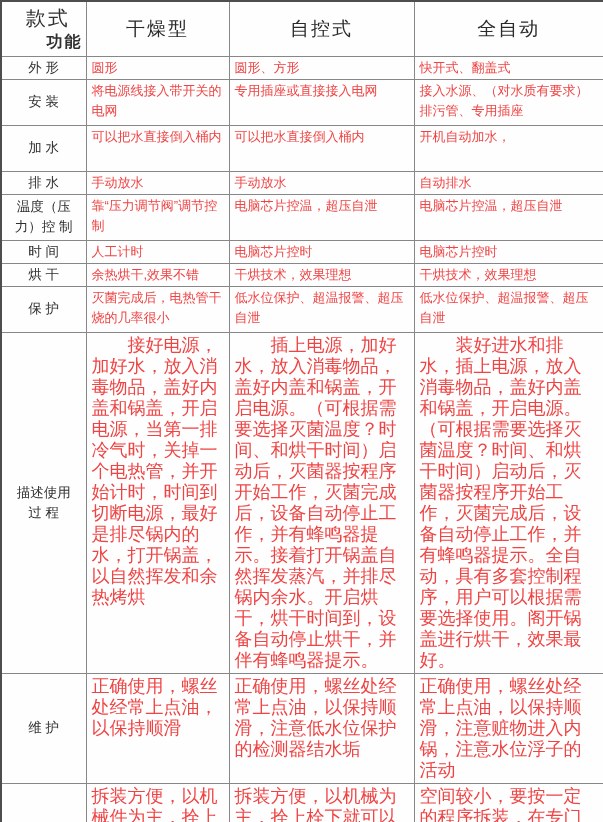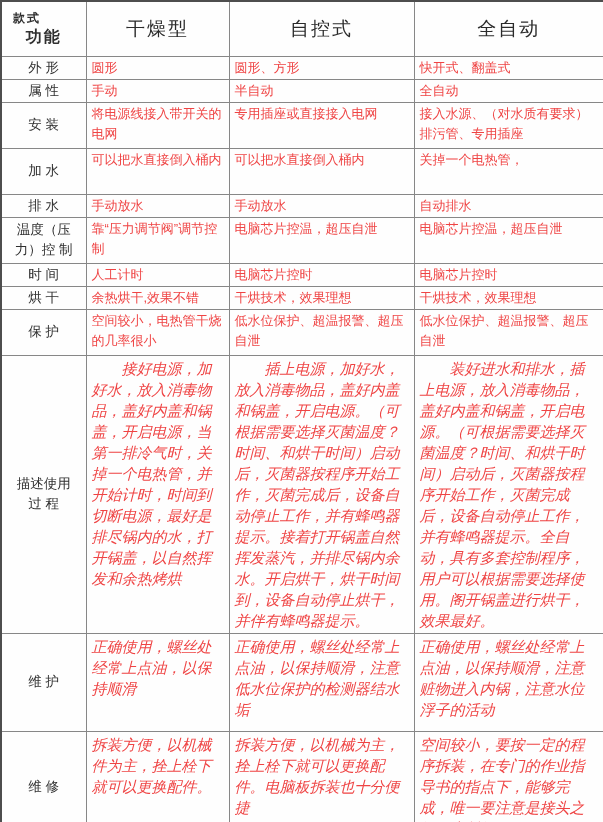--- a/index.html
+++ b/index.html
@@ -34,29 +34,30 @@
     color: #2b2b2b;
     text-align: center;
     vertical-align: middle;
     letter-spacing: 2px;
   }
   td.corner {
     vertical-align: middle;
     padding: 2px 3px;
   }
   .corner-top {
-    font-size: 12px;
-    font-weight: bold;
+    font-size: 20px;
+    font-weight: normal;
+    text-align: center;
     padding-left: 8px;
     letter-spacing: 2px;
   }
   .corner-bottom {
     font-size: 16px;
     font-weight: bold;
-    text-align: center;
+    text-align: right;
     letter-spacing: 2px;
   }
   
   td.rlabel {
     text-align: center;
     vertical-align: middle;
     font-size: 13.5px;
     white-space: pre-line;
     line-height: 20px;
     padding: 0 2px;
@@ -70,24 +71,23 @@
     padding: 1px 4px 1px 5px;
     color: #ef4444;
   }
   tr.h23  { height: 23px; padding-left: 12px; }
   tr.h46  { height: 46px; }
   tr.h235 { height: 235px; }
   tr.h98  { height: 98px; }
   tr.h112 { height: 112px; }
   
   tr.big td.cell {
-    font-size: 15px;
+    font-size: 18px;
     line-height: 21px;
     padding: 2px 4px 2px 5px;
-    font-style: italic;
   }
   tr.para td.cell {
     text-indent: 2em;
   }
 </style>
 </head>
 <body>
 
 <table class="cmp">
   <colgroup>
@@ -107,39 +107,33 @@
       <th class="colhead">全自动</th>
     </tr>
 
     <tr class="h23">
       <td class="rlabel">外 形</td>
       <td class="cell">圆形</td>
       <td class="cell">圆形、方形</td>
       <td class="cell">快开式、翻盖式</td>
     </tr>
 
-    <tr class="h23">
-      <td class="rlabel">属 性</td>
-      <td class="cell">手动</td>
-      <td class="cell">半自动</td>
-      <td class="cell">全自动</td>
-    </tr>
 
     <tr class="h46">
       <td class="rlabel">安 装</td>
       <td class="cell">将电源线接入带开关的电网</td>
       <td class="cell">专用插座或直接接入电网</td>
       <td class="cell">接入水源、（对水质有要求）排污管、专用插座</td>
     </tr>
 
     <tr class="h46">
       <td class="rlabel">加 水</td>
       <td class="cell">可以把水直接倒入桶内</td>
       <td class="cell">可以把水直接倒入桶内</td>
-      <td class="cell">关掉一个电热管，</td>
+      <td class="cell">开机自动加水，</td>
     </tr>
 
     <tr class="h23">
       <td class="rlabel">排 水</td>
       <td class="cell">手动放水</td>
       <td class="cell">手动放水</td>
       <td class="cell">自动排水</td>
     </tr>
 
 
@@ -160,21 +154,21 @@
 
     <tr class="h23">
       <td class="rlabel">烘 干</td>
       <td class="cell">余热烘干,效果不错</td>
       <td class="cell">干烘技术，效果理想</td>
       <td class="cell">干烘技术，效果理想</td>
     </tr>
 
     <tr class="h46">
       <td class="rlabel">保 护</td>
-      <td class="cell">空间较小，电热管干烧的几率很小</td>
+      <td class="cell">灭菌完成后，电热管干烧的几率很小</td>
       <td class="cell">低水位保护、超温报警、超压自泄</td>
       <td class="cell">低水位保护、超温报警、超压自泄</td>
     </tr>
 
     <tr class="h235 big para">
       <td class="rlabel">描述使用
 过 程</td>
       <td class="cell">接好电源，加好水，放入消毒物品，盖好内盖和锅盖，开启电源，当第一排冷气时，关掉一个电热管，并开始计时，时间到切断电源，最好是排尽锅内的水，打开锅盖，以自然挥发和余热烤烘</td>
       <td class="cell">插上电源，加好水，放入消毒物品，盖好内盖和锅盖，开启电源。（可根据需要选择灭菌温度？时间、和烘干时间）启动后，灭菌器按程序开始工作，灭菌完成后，设备自动停止工作，并有蜂鸣器提示。接着打开锅盖自然挥发蒸汽，并排尽锅内余水。开启烘干，烘干时间到，设备自动停止烘干，并伴有蜂鸣器提示。</td>
       <td class="cell">装好进水和排水，插上电源，放入消毒物品，盖好内盖和锅盖，开启电源。（可根据需要选择灭菌温度？时间、和烘干时间）启动后，灭菌器按程序开始工作，灭菌完成后，设备自动停止工作，并有蜂鸣器提示。全自动，具有多套控制程序，用户可以根据需要选择使用。阁开锅盖进行烘干，效果最好。</td>

